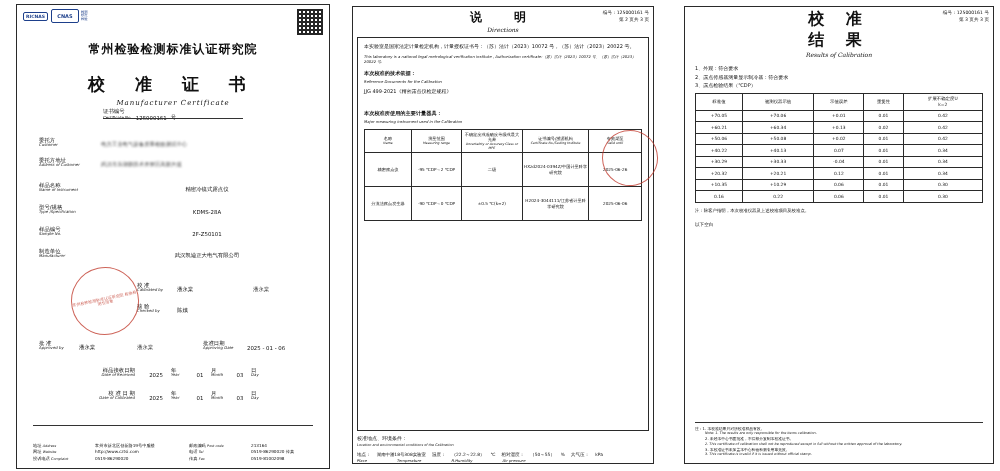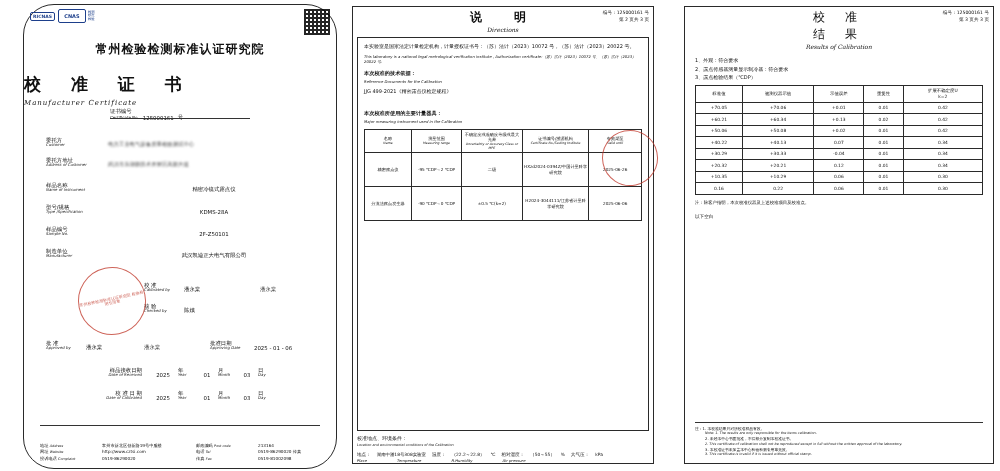--- a/index.html
+++ b/index.html
@@ -5,34 +5,34 @@
   html,body{margin:0;padding:0;background:#ffffff;}
   body{width:1000px;height:471px;overflow:hidden;font-family:"DejaVu Sans","Liberation Sans",sans-serif;color:#111;}
   .page{position:relative;width:1000px;height:471px;background:#fff;}
 
   
   .sheet{position:absolute;background:#fff;}
   .bd{border:1px solid #2a2a2a;}
   .en{font-style:italic;font-family:"DejaVu Serif","Liberation Serif",serif;}
 
   
-  #p1{left:23px;top:4px;width:312px;height:463px;border-radius:31px;}
+  #p1{left:16px;top:4px;width:312px;height:463px;}
   #p1 .logos{position:absolute;left:6px;top:4px;display:flex;align-items:center;gap:3px;}
   .logo-box{font-size:4.5px;font-weight:bold;color:#1d3f8b;border:1px solid #1d3f8b;padding:1px 2px;border-radius:2px;}
   .cnas{display:flex;align-items:center;gap:2px;}
   .cnas-mark{width:26px;height:12px;border:1px solid #1d3f8b;border-radius:2px;display:flex;align-items:center;justify-content:center;font-size:5px;color:#1d3f8b;font-weight:bold;}
   .cnas-txt{font-size:3.4px;color:#1d3f8b;line-height:1.05;}
   .qr{position:absolute;right:6px;top:4px;width:26px;height:26px;background:
       repeating-linear-gradient(90deg,#000 0 2px,#fff 2px 4px),
       repeating-linear-gradient(0deg,#000 0 2px,transparent 2px 4px);
       background-blend-mode:multiply;opacity:.85;}
   #p1 .instname{position:absolute;left:0;right:0;top:36px;text-align:center;}
   #p1 .instname .cn{font-size:12px;font-weight:bold;letter-spacing:1px;}
   #p1 .instname .en{font-size:6.4px;margin-top:2px;}
-  #p1 .maintitle{position:absolute;left:0;right:0;top:68px;text-align:left;}
+  #p1 .maintitle{position:absolute;left:0;right:0;top:68px;text-align:center;}
   #p1 .maintitle .cn{font-size:17px;font-weight:bold;letter-spacing:12px;}
   #p1 .maintitle .en{font-size:7px;margin-top:3px;letter-spacing:1px;}
   #p1 .certno{position:absolute;left:86px;top:104px;font-size:5.4px;display:flex;align-items:flex-end;gap:4px;}
   #p1 .certno .lab{line-height:1.1;}
   #p1 .certno .lab .e{font-size:4px;font-style:italic;}
   #p1 .certno .val{border-bottom:0px;font-size:5.4px;}
 
   .fieldrow{position:absolute;left:22px;right:16px;font-size:5.4px;display:flex;align-items:flex-end;}
   .fieldrow .lab{width:56px;flex:none;line-height:1.15;}
   .fieldrow .lab .e{display:block;font-size:3.9px;font-style:italic;color:#222;}
@@ -63,21 +63,21 @@
   table.tbl{border-collapse:collapse;width:100%;}
   table.tbl td,table.tbl th{border:1px solid #2a2a2a;font-size:4.2px;padding:2px 1px;text-align:center;vertical-align:middle;line-height:1.25;font-weight:normal;}
   table.tbl th .e{display:block;font-size:3.2px;font-style:italic;}
   #p2 .bottom{margin:0 4px;font-size:4.6px;}
   #p2 .bottom .ttl{font-size:5px;margin-bottom:2px;}
 
   
   #p3{left:684px;top:6px;width:308px;height:456px;}
   #p3 .head{display:flex;justify-content:space-between;align-items:flex-start;padding:2px 4px 0;}
   #p3 .h-t{flex:1;text-align:center;}
-  #p3 .h-t .cn{font-size:12px;font-weight:normal;letter-spacing:8px;}
+  #p3 .h-t .cn{font-size:16px;font-weight:bold;letter-spacing:8px;}
   #p3 .h-t .en{font-size:6px;}
   #p3 .h-n{font-size:4.6px;text-align:right;line-height:1.6;width:110px;}
   #p3 .body{padding:6px 10px;}
   #p3 .li{font-size:5px;line-height:1.7;}
   #p3 table.tbl td,#p3 table.tbl th{font-size:4.4px;padding:2.5px 1px;}
   #p3 .note{margin-top:5px;font-size:4.4px;line-height:1.5;}
   #p3 .endline{margin-top:8px;font-size:4.6px;}
   #p3 .footnote{position:absolute;left:10px;right:10px;bottom:6px;font-size:3.8px;line-height:1.45;border-top:1px solid #333;padding-top:3px;}
   #p3 .footnote .it{font-style:italic;font-size:3.4px;}
 </style>

